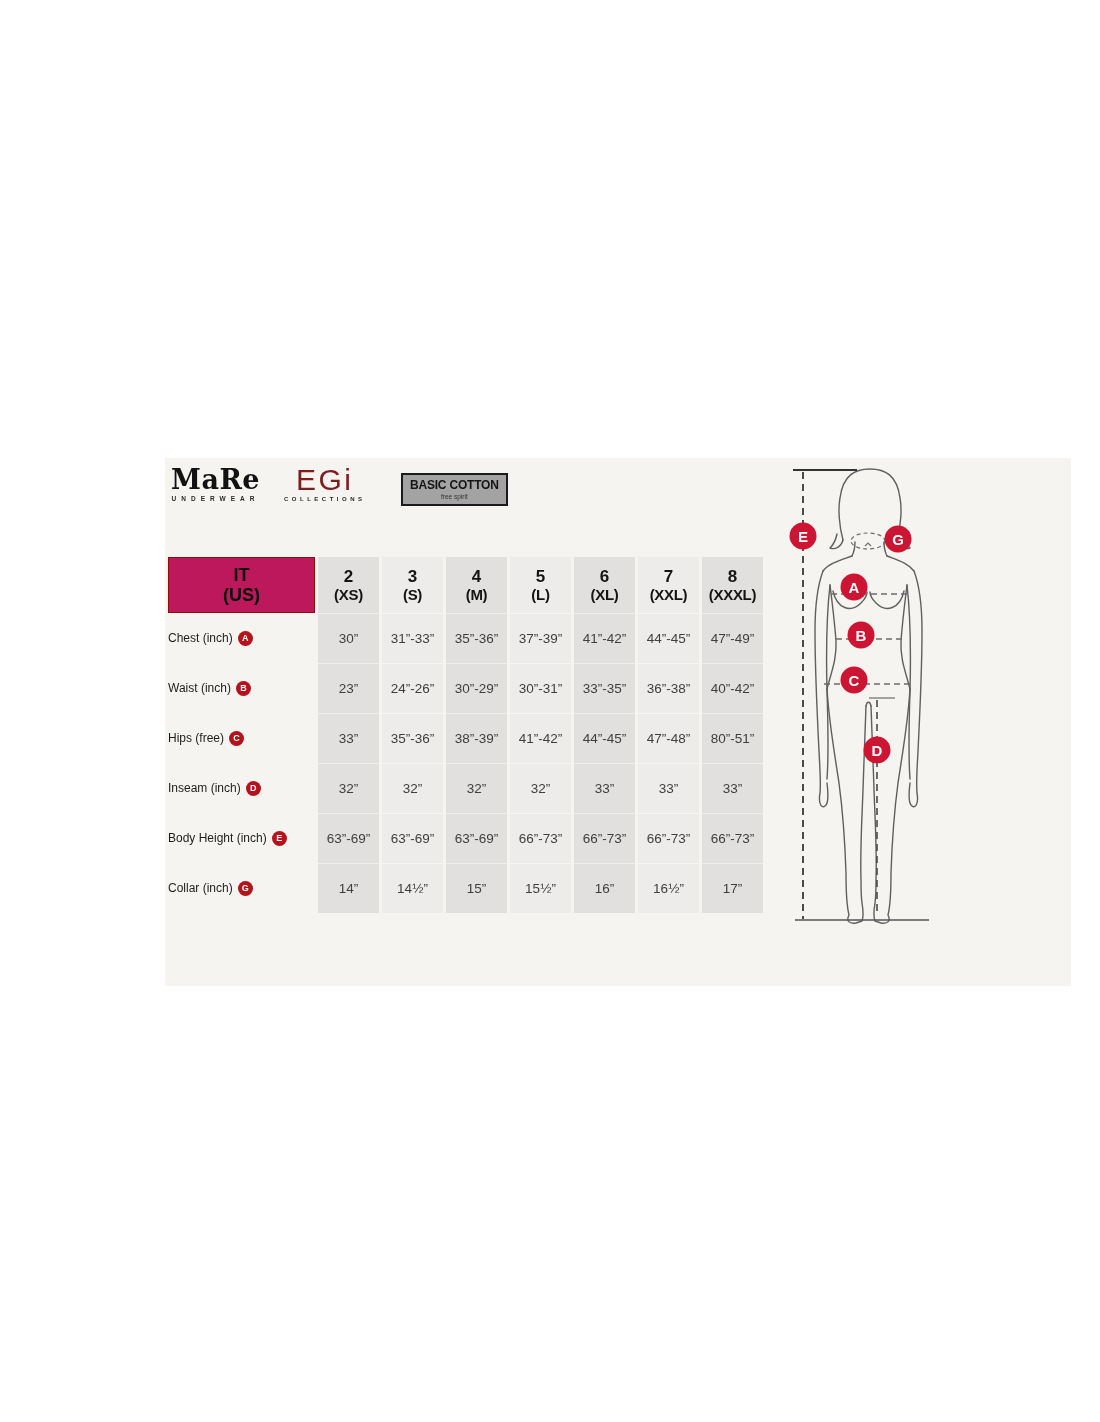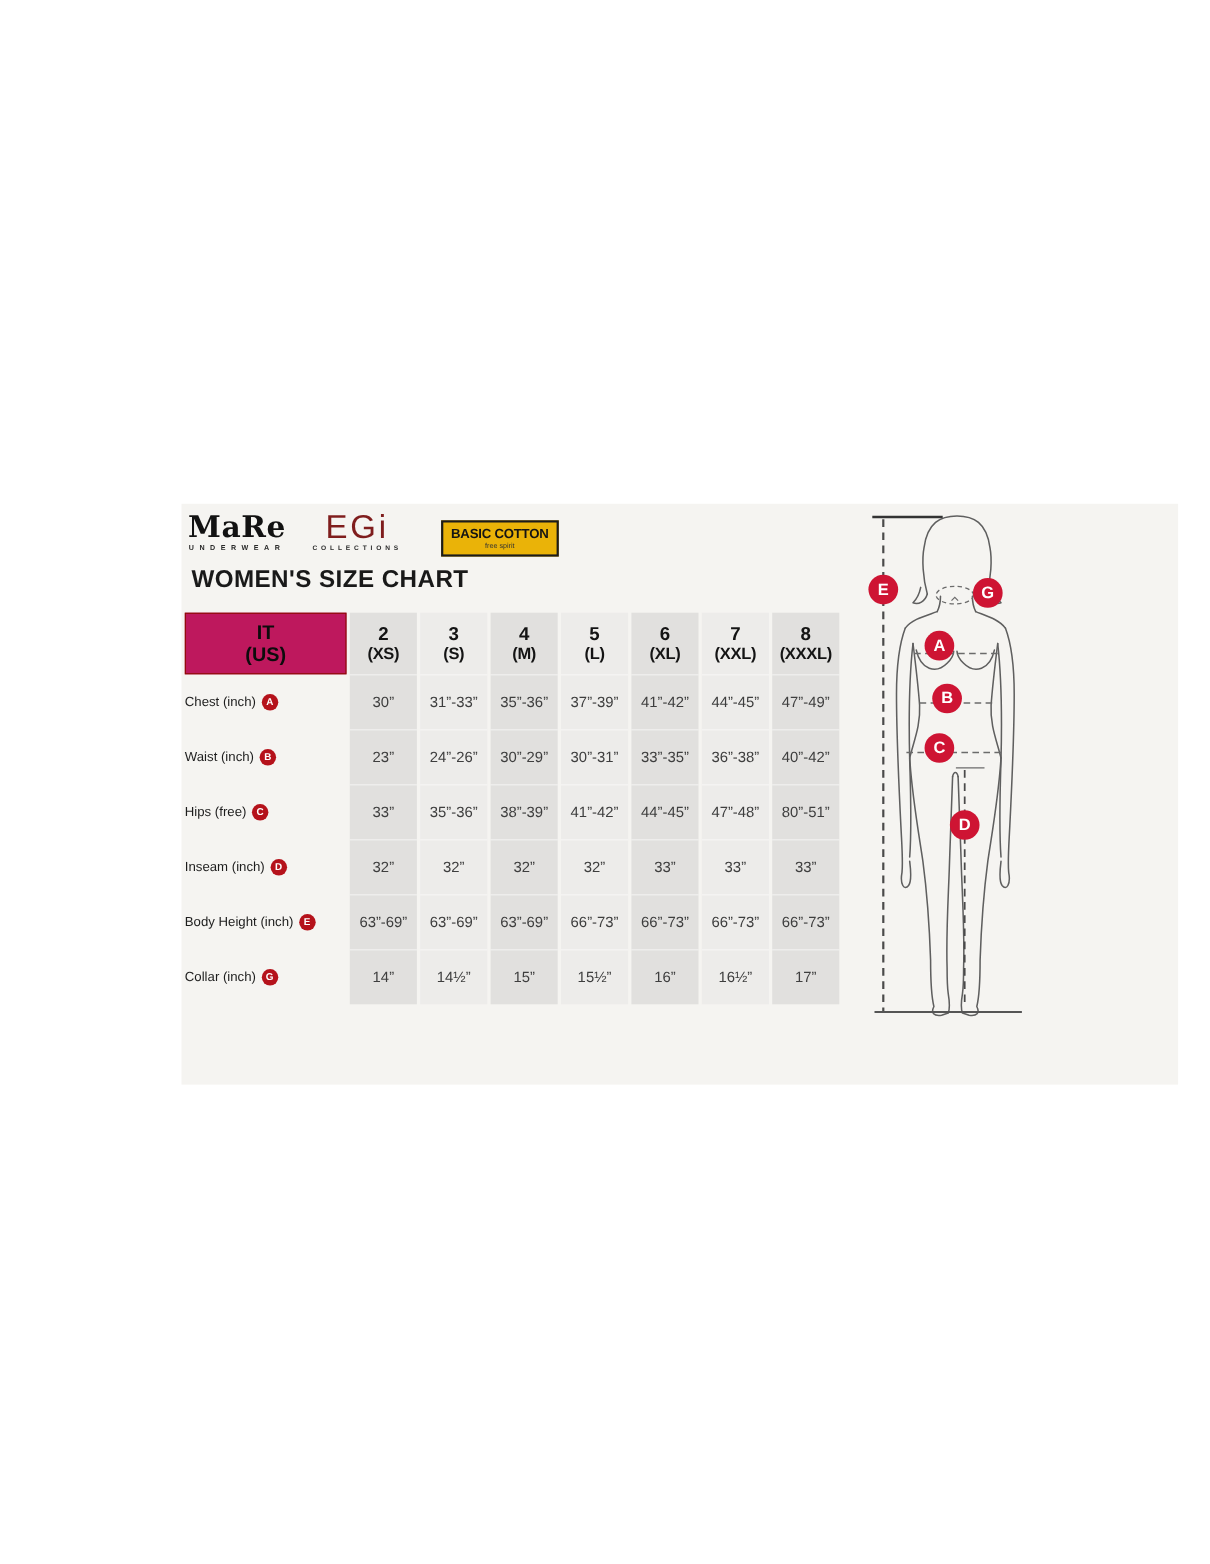--- a/index.html
+++ b/index.html
@@ -18,21 +18,21 @@
   .mare-name{
     font-family:"DejaVu Serif","Liberation Serif",serif;
     font-weight:bold;font-size:27px;line-height:26px;color:#121212;letter-spacing:0.5px;
   }
   .mare-sub{font-size:6.5px;letter-spacing:5px;color:#2a2a2a;margin-top:2px;font-weight:bold;}
   .logo-egi{position:absolute;left:119px;top:8px;text-align:center;}
   .egi-name{font-size:30px;line-height:28px;font-weight:400;letter-spacing:2.5px;color:#7f1d1d;}
   .egi-sub{font-size:6px;letter-spacing:3.5px;color:#2a2a2a;margin-top:2px;font-weight:bold;}
   .logo-bc{
     position:absolute;left:236px;top:15px;border:2px solid #1b1b1b;
-    padding:3px 7px 4px;text-align:center;background:#eab308;
+    padding:3px 7px 4px;text-align:center;background:#a3a3a3;
   }
   .bc-name{font-size:12px;font-weight:bold;letter-spacing:-0.2px;color:#141414;white-space:nowrap;}
   .bc-sub{font-size:6.5px;color:#333;margin-top:1px;}
   
   .title{
     position:absolute;left:9px;top:56px;margin:0;
     font-size:22px;font-weight:600;letter-spacing:0.4px;color:#191919;
   }
   
   #size-grid{
@@ -89,21 +89,20 @@
     <div class="logo-egi">
       <div class="egi-name">EGi</div>
       <div class="egi-sub">COLLECTIONS</div>
     </div>
     <div class="logo-bc">
       <div class="bc-name">BASIC COTTON</div>
       <div class="bc-sub">free spirit</div>
     </div>
   </div>
 
-  <h1 class="title">WOMEN'S SIZE CHART</h1>
 
   <div id="size-grid">
       <div class="cell corner">
         <div class="corner-l1">IT</div>
         <div class="corner-l2">(US)</div>
       </div>
       <div class="cell head band dark">
         <div class="h1">2</div>
         <div class="h2">(XS)</div>
       </div>

